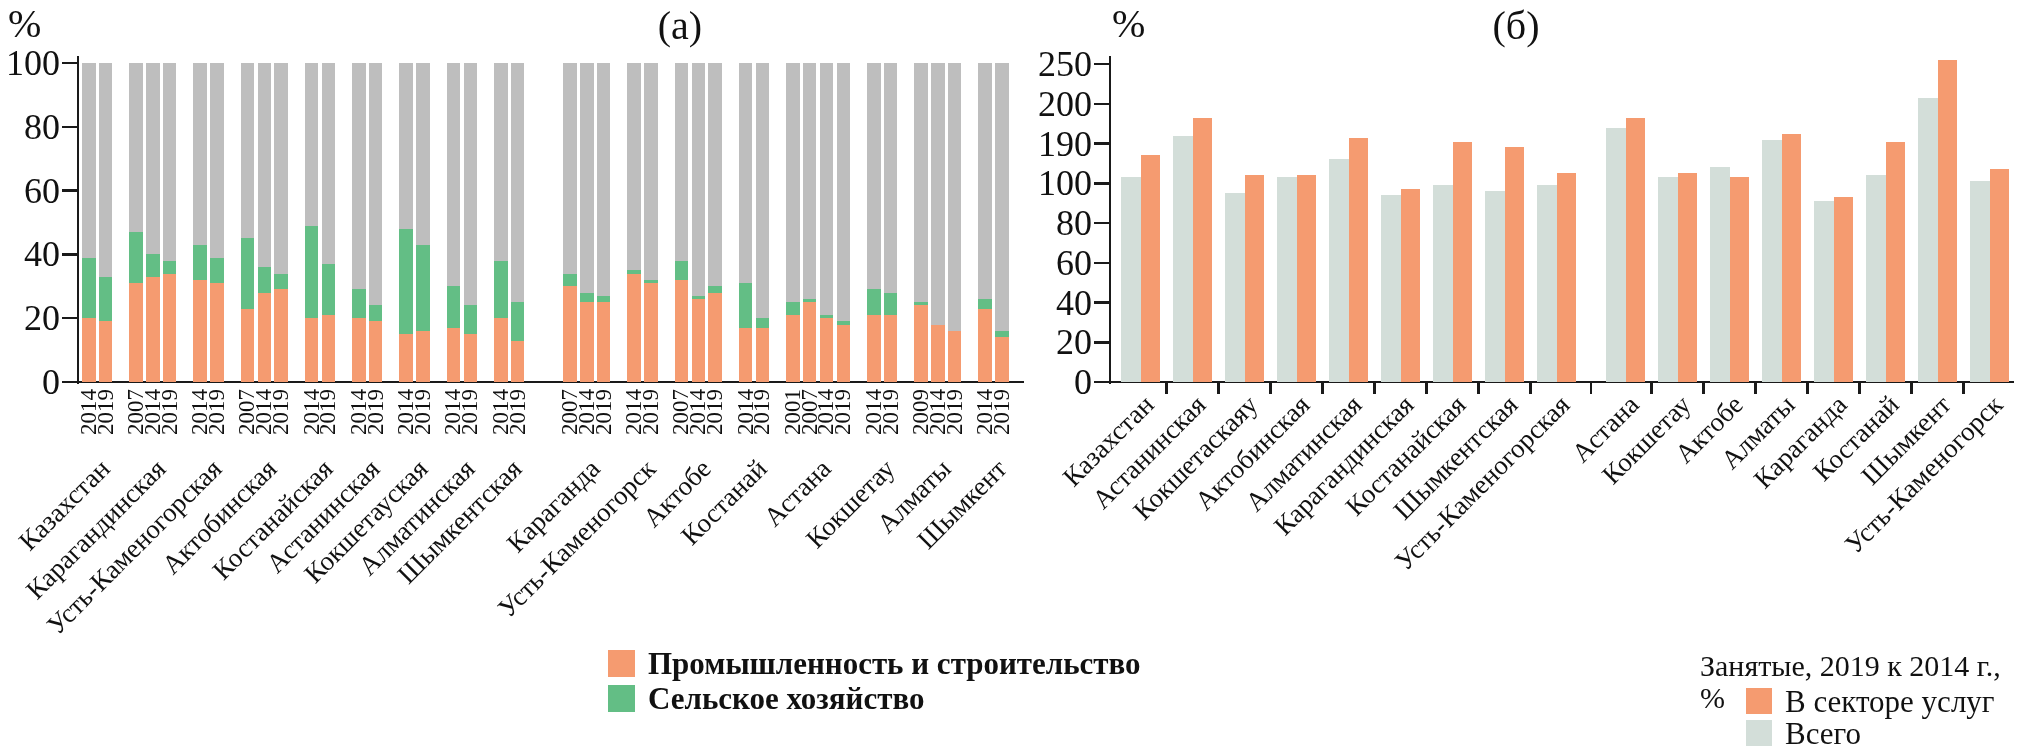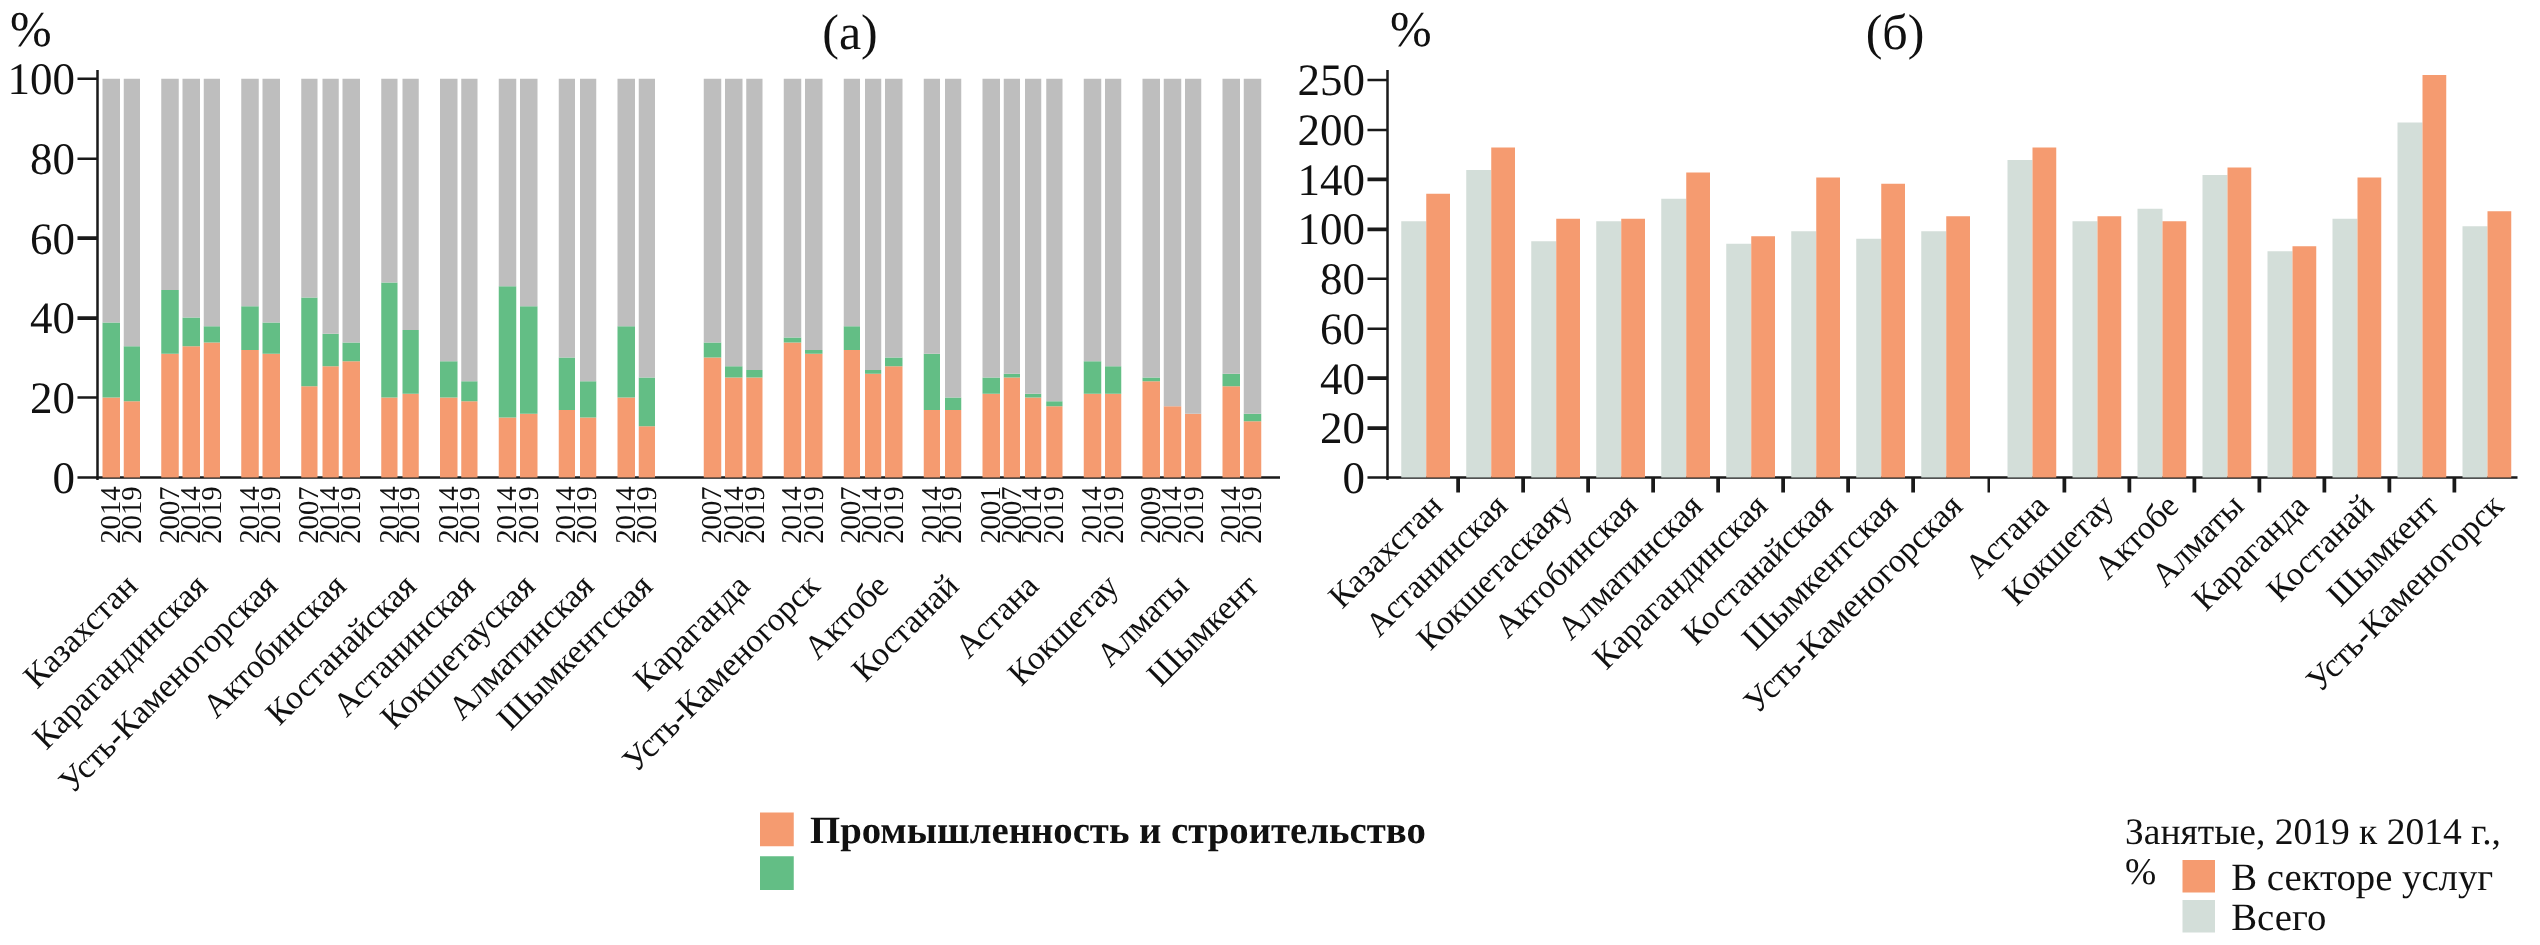--- a/index.html
+++ b/index.html
@@ -32,20 +32,21 @@
 
   <div class="abs panel-title" style="left:1456px;top:6px;">(б)</div>
 
   <div class="abs legend-a">
     <div class="legend-row">
       <div class="swatch" style="background: rgb(245, 155, 112);"></div>
       <div class="legend-label">Промышленность и строительство</div>
     </div>
     <div class="legend-row">
       <div class="swatch" style="background: rgb(99, 190, 133);"></div>
+      <div class="legend-label">Сельское хозяйство</div>
     </div>
   </div>
 
   <div class="abs legend-b-title">Занятые, 2019 к 2014 г., %</div>
 
   <div class="abs legend-b">
     <div class="legend-row-b">
       <div class="swatch-b" style="background: rgb(245, 155, 112);"></div>
       <div class="legend-label">В секторе услуг</div>
     </div>
@@ -256,21 +257,21 @@
     <div style="position: absolute; left: 1012px; top: 323.25px; width: 80px; height: 38px; line-height: 38px; font-size: 36px; text-align: right;">20</div>
     <div style="position: absolute; left: 1094px; top: 301.25px; width: 16px; height: 2.5px; background: rgb(26, 26, 26);"></div>
     <div style="position: absolute; left: 1012px; top: 283.5px; width: 80px; height: 38px; line-height: 38px; font-size: 36px; text-align: right;">40</div>
     <div style="position: absolute; left: 1094px; top: 261.5px; width: 16px; height: 2.5px; background: rgb(26, 26, 26);"></div>
     <div style="position: absolute; left: 1012px; top: 243.75px; width: 80px; height: 38px; line-height: 38px; font-size: 36px; text-align: right;">60</div>
     <div style="position: absolute; left: 1094px; top: 221.75px; width: 16px; height: 2.5px; background: rgb(26, 26, 26);"></div>
     <div style="position: absolute; left: 1012px; top: 204px; width: 80px; height: 38px; line-height: 38px; font-size: 36px; text-align: right;">80</div>
     <div style="position: absolute; left: 1094px; top: 182px; width: 16px; height: 2.5px; background: rgb(26, 26, 26);"></div>
     <div style="position: absolute; left: 1012px; top: 164.25px; width: 80px; height: 38px; line-height: 38px; font-size: 36px; text-align: right;">100</div>
     <div style="position: absolute; left: 1094px; top: 142.25px; width: 16px; height: 2.5px; background: rgb(26, 26, 26);"></div>
-    <div style="position: absolute; left: 1012px; top: 124.5px; width: 80px; height: 38px; line-height: 38px; font-size: 36px; text-align: right;">140</div>
+    <div style="position: absolute; left: 1012px; top: 124.5px; width: 80px; height: 38px; line-height: 38px; font-size: 36px; text-align: right;">190</div>
     <div style="position: absolute; left: 1094px; top: 102.5px; width: 16px; height: 2.5px; background: rgb(26, 26, 26);"></div>
     <div style="position: absolute; left: 1012px; top: 84.75px; width: 80px; height: 38px; line-height: 38px; font-size: 36px; text-align: right;">200</div>
     <div style="position: absolute; left: 1094px; top: 62.75px; width: 16px; height: 2.5px; background: rgb(26, 26, 26);"></div>
     <div style="position: absolute; left: 1012px; top: 45px; width: 80px; height: 38px; line-height: 38px; font-size: 36px; text-align: right;">250</div>
     <div style="position: absolute; left: 1121px; top: 177.287px; width: 19.5px; height: 204.713px; background: rgb(211, 222, 217);"></div>
     <div style="position: absolute; left: 1140.5px; top: 155.425px; width: 19.5px; height: 226.575px; background: rgb(245, 155, 112);"></div>
     <div style="position: absolute; left: 848.5px; top: 385px; width: 300px; height: 30px; line-height: 30px; font-size: 27px; text-align: right; transform: rotate(-45deg); transform-origin: 100% 50%; white-space: nowrap;">Казахстан</div>
     <div style="position: absolute; left: 1165.25px; top: 382px; width: 2.5px; height: 12px; background: rgb(26, 26, 26);"></div>
     <div style="position: absolute; left: 1173px; top: 135.55px; width: 19.5px; height: 246.45px; background: rgb(211, 222, 217);"></div>
     <div style="position: absolute; left: 1192.5px; top: 117.662px; width: 19.5px; height: 264.337px; background: rgb(245, 155, 112);"></div>

